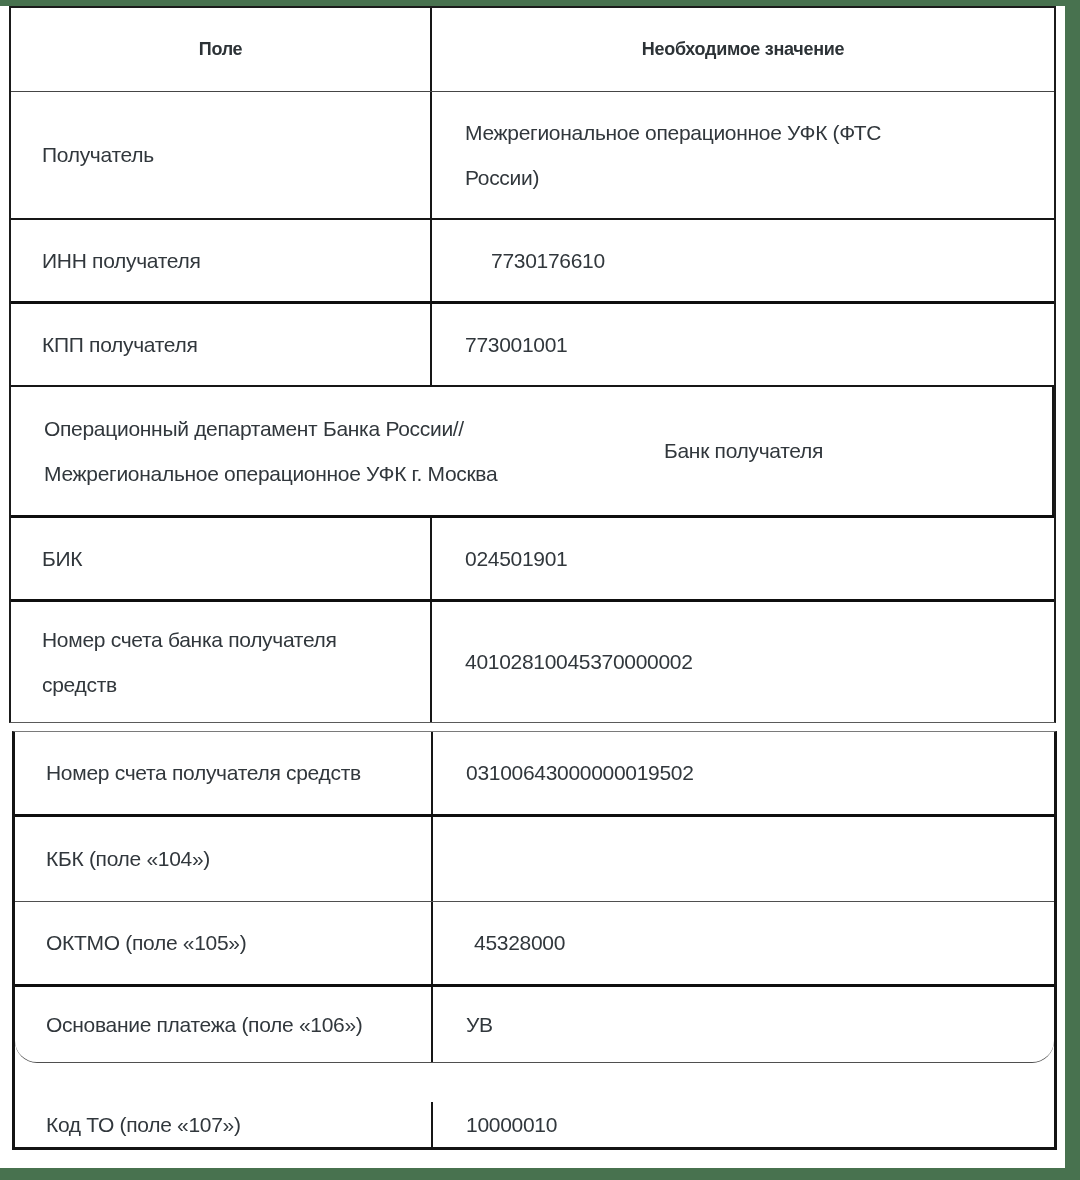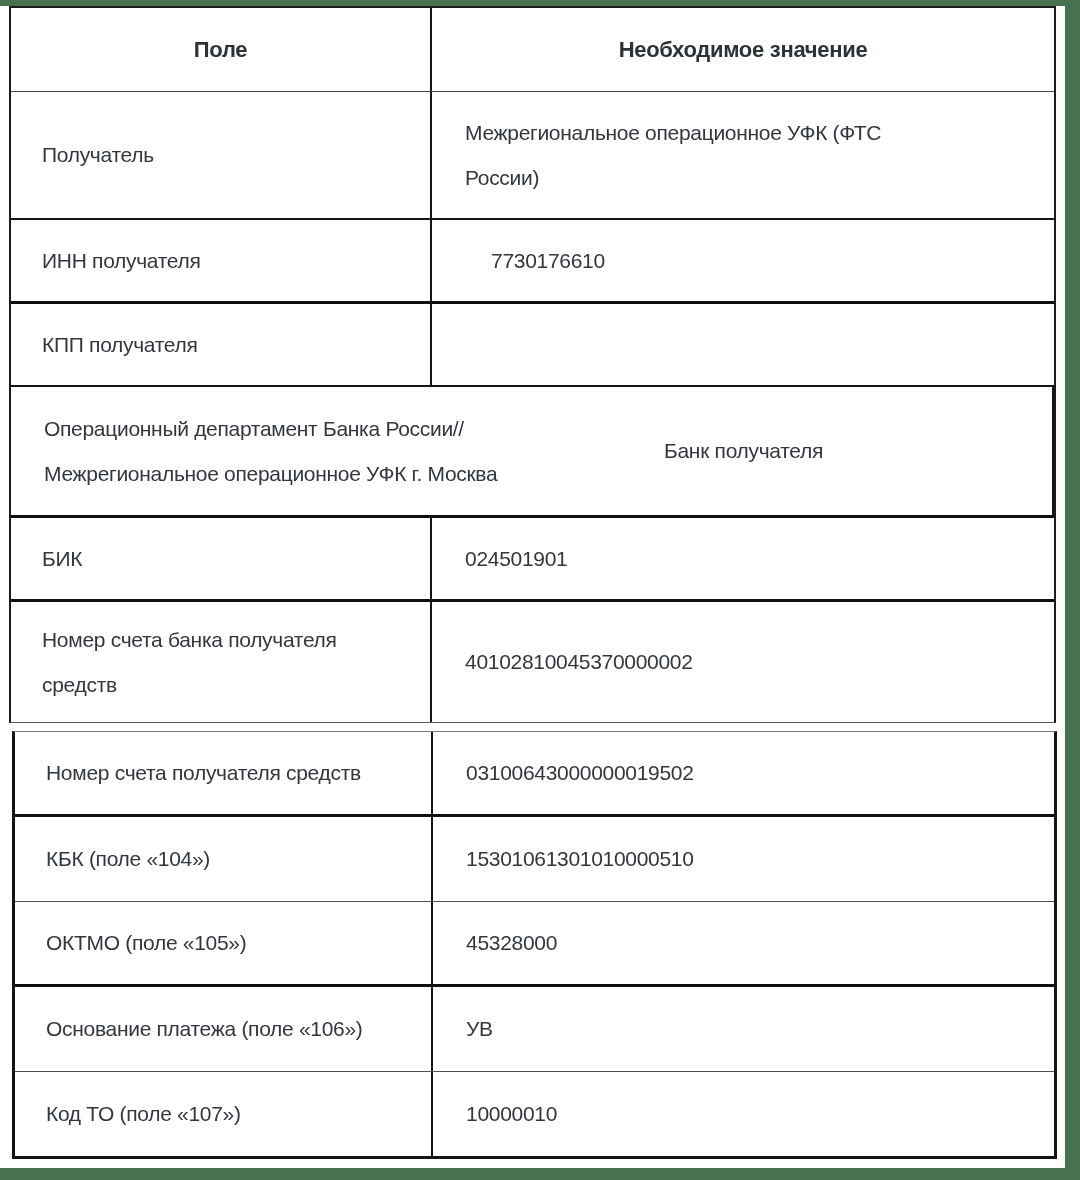--- a/index.html
+++ b/index.html
@@ -43,37 +43,37 @@
     border-right: 2px solid #161616;
     padding: 0 12px 0 31px;
   }
   .tbl-bottom .field { flex: 0 0 418px; }
   .value { flex: 1 1 auto; padding: 0 34px 0 33px; }
 
   .header-row { height: 84px; border-bottom: 1px solid #454545; }
   .header-row .cell {
     justify-content: center;
     font-weight: bold;
-    font-size: 22px;
+    font-size: 18px;
     color: #2c3236;
     padding: 0;
   }
   
   .r1  { height: 128px; border-bottom: 2px solid #161616; }
   .r2  { height: 84px;  border-bottom: 3px solid #0f0f0f; gap: 26px; }
   .r3  { height: 83px;  border-bottom: 2px solid #161616; }
   .r4  { height: 131px; border-bottom: 3px solid #0f0f0f; }
   .r5  { height: 84px;  border-bottom: 3px solid #0f0f0f; }
   .r6  { height: 120px; }
   
   .r7  { height: 85px;  border-bottom: 3px solid #0f0f0f; }
   .r8  { height: 85px;  border-bottom: 1px solid #4f4f4f; }
-  .r9  { height: 85px;  border-bottom: 3px solid #0f0f0f; }
-  .r10 { height: 85px;  border-bottom: 1px solid #4f4f4f; }
-  .r11 { height: 84px; }
+  .r9  { height: 85px;  border-bottom: 3px solid #0f0f0f; gap: 8px; }
+  .r10 { height: 76px;  border-bottom: 1px solid #4f4f4f; border-radius: 22px; }
+  .r11 { height: 84px; align-items: flex-end; }
 </style>
 </head>
 <body>
 
 <div class="frame-strip frame-top" style="background: rgb(72, 114, 79);"></div>
 <div class="frame-strip frame-right" style="background: rgb(72, 114, 79);"></div>
 <div class="frame-strip frame-bottom" style="background: rgb(72, 114, 79);"></div>
 
 <div class="tbl tbl-top">
   <div class="row header-row">
@@ -84,20 +84,21 @@
     <div class="cell field">Получатель</div>
     <div class="cell value">Межрегиональное операционное УФК (ФТС
 России)</div>
   </div>
   <div class="row r2">
     <div class="cell field">ИНН получателя</div>
     <div class="cell value">7730176610</div>
   </div>
   <div class="row r3">
     <div class="cell field">КПП получателя</div>
+    <div class="cell value">773001001</div>
   </div>
   <div class="row r4">
     <div class="cell value">Операционный департамент Банка России//
 Межрегиональное операционное УФК г. Москва</div>
     <div class="cell field">Банк получателя</div>
   </div>
   <div class="row r5">
     <div class="cell field">БИК</div>
     <div class="cell value">024501901</div>
   </div>
@@ -108,21 +109,20 @@
   </div>
 </div>
 
 <div class="tbl tbl-bottom">
   <div class="row r7">
     <div class="cell field">Номер счета получателя средств</div>
     <div class="cell value">03100643000000019502</div>
   </div>
   <div class="row r8">
     <div class="cell field">КБК (поле «104»)</div>
-    <div class="cell value">15301061301010000510</div>
   </div>
   <div class="row r9">
     <div class="cell field">ОКТМО (поле «105»)</div>
     <div class="cell value">45328000</div>
   </div>
   <div class="row r10">
     <div class="cell field">Основание платежа (поле «106»)</div>
     <div class="cell value">УВ</div>
   </div>
   <div class="row r11">

